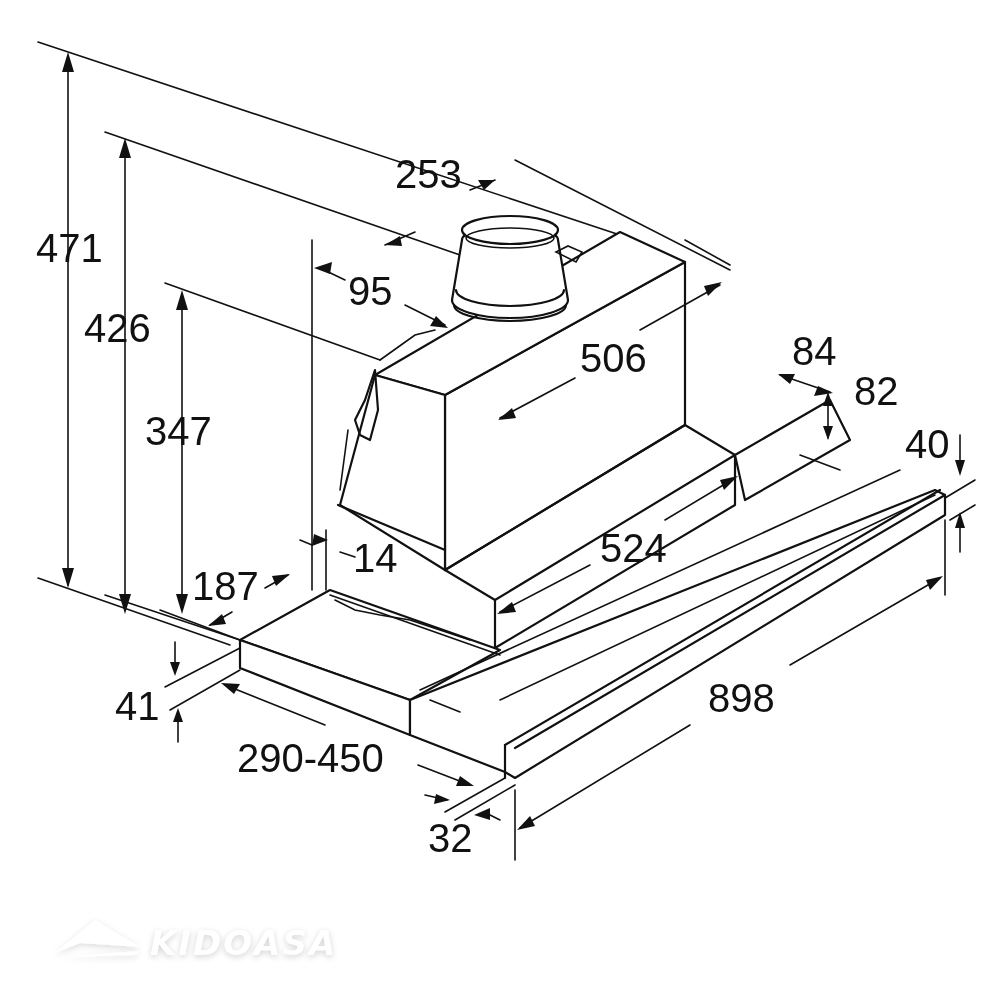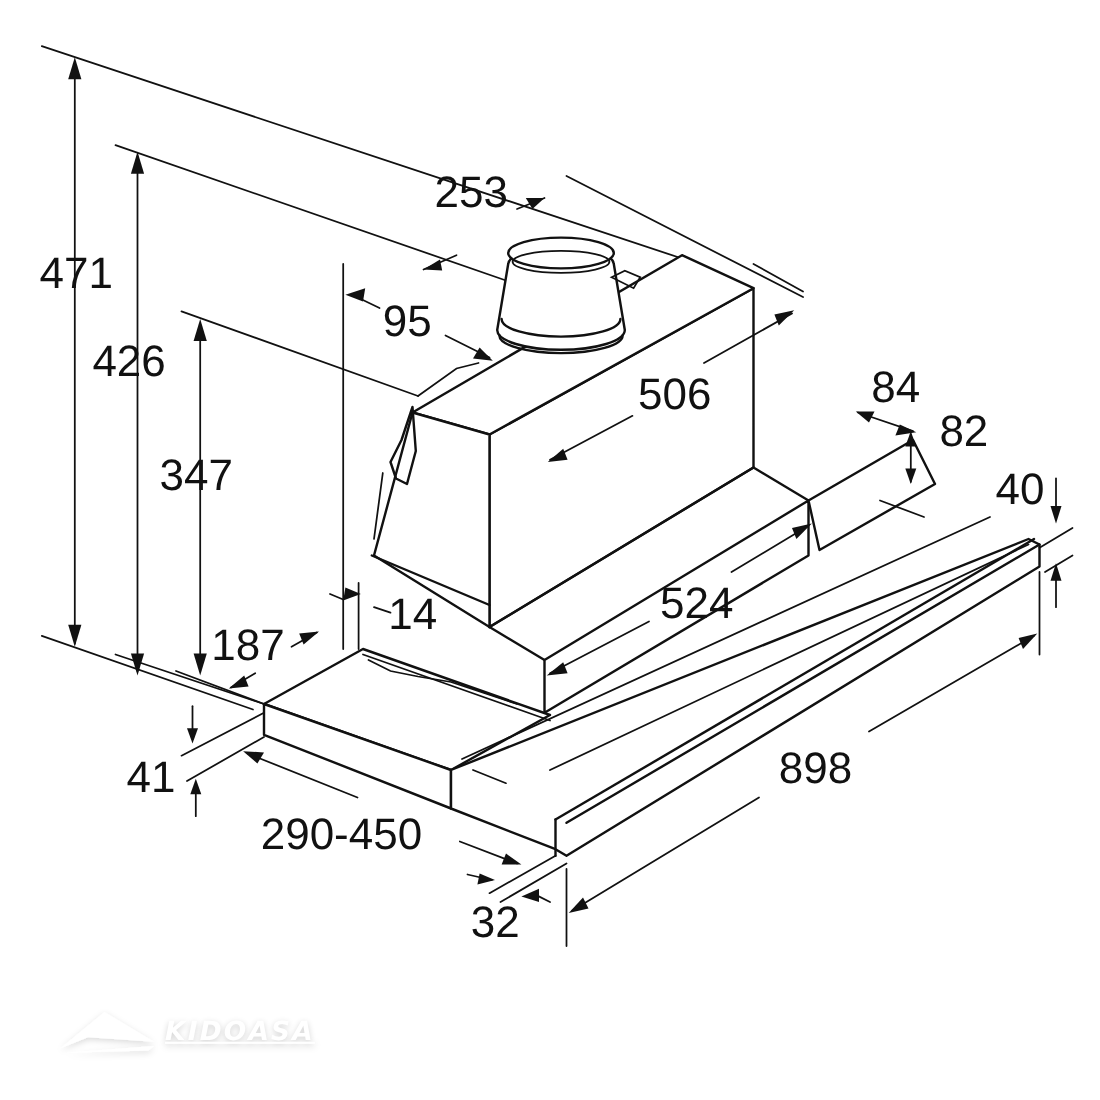--- a/index.html
+++ b/index.html
@@ -4,21 +4,21 @@
 <style>
   html, body { margin:0; padding:0; background:#ffffff; }
   body { width:1000px; height:1000px; overflow:hidden; position:relative; font-family:"Liberation Sans", sans-serif; }
   #diagram { position:absolute; left:0; top:0; width:1000px; height:1000px; }
   .ln { stroke:#111; stroke-width:2.2; fill:none; stroke-linecap:round; stroke-linejoin:round; }
   .thin { stroke:#111; stroke-width:1.6; fill:none; stroke-linecap:round; }
   .face { fill:#ffffff; stroke:#111; stroke-width:2.2; stroke-linejoin:round; }
   .dimtxt { font-family:"Liberation Sans", sans-serif; font-size:40px; fill:#111; }
   .arrow { fill:#111; }
   .wm { position:absolute; left:50px; top:915px; width:310px; height:50px; }
-  .wm-text { position:absolute; left:150px; top:923px; font-family:"DejaVu Sans", sans-serif; font-style:italic; font-weight:bold; font-size:24px; letter-spacing:2px; color:#ffffff; text-shadow:0 2px 6px rgba(0,0,0,0.18);text-decoration:underline; }
+  .wm-text { position:absolute; left:150px; top:923px; font-family:"DejaVu Sans", sans-serif; font-style:italic; font-weight:bold; font-size:34px; letter-spacing:2px; color:#ffffff; text-shadow:0 2px 6px rgba(0,0,0,0.18); }
 </style>
 </head>
 <body>
 
 <svg id="diagram" viewBox="0 0 1000 1000" xmlns="http://www.w3.org/2000/svg">
 
   <g>
     <line class="thin" x1="38" y1="42" x2="620" y2="235"></line>
     <line class="thin" x1="105" y1="132" x2="460" y2="255"></line>
     <line class="thin" x1="165" y1="283" x2="380" y2="360"></line>

